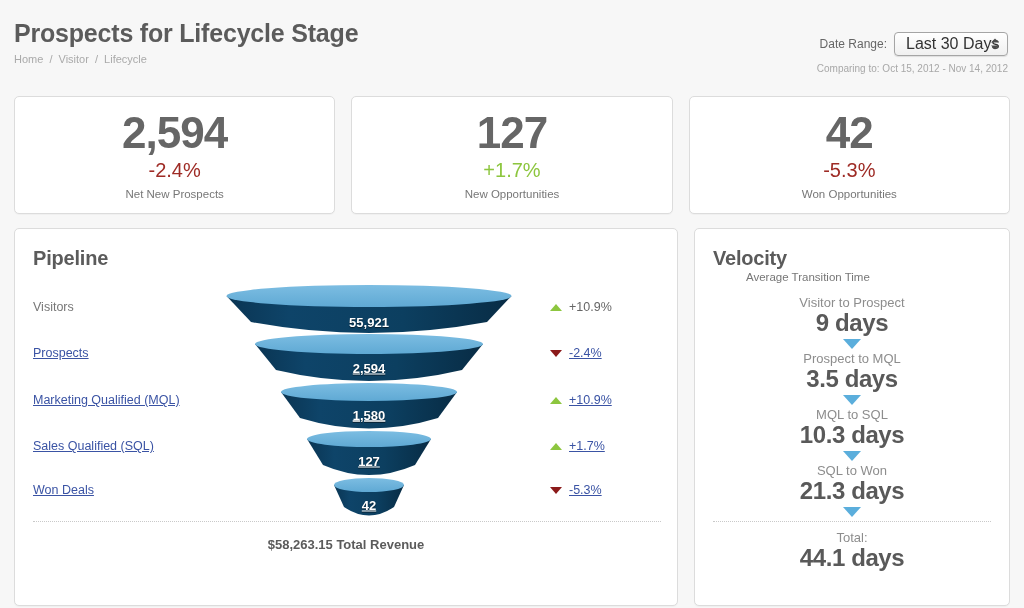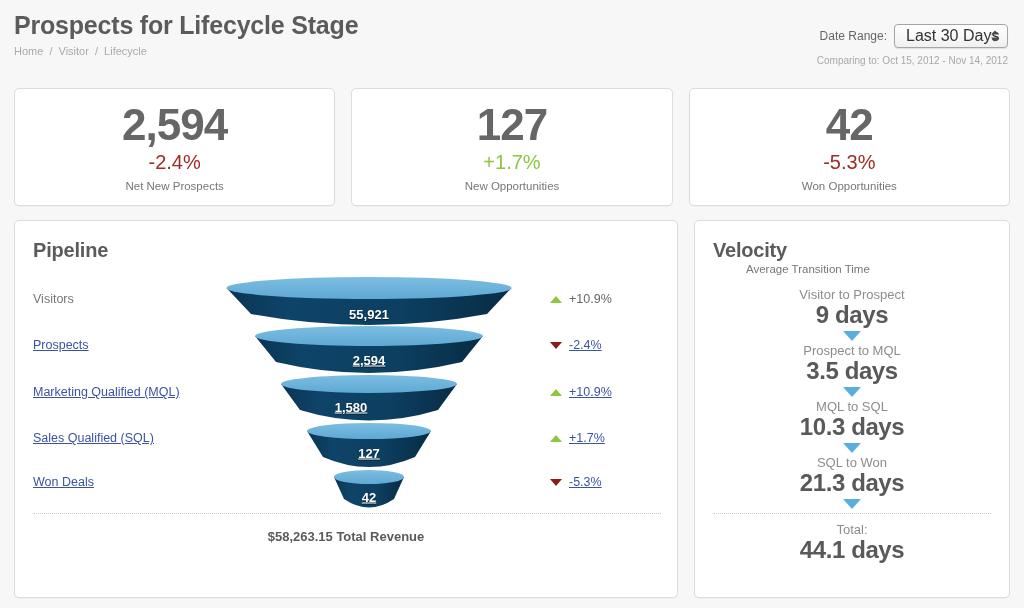--- a/index.html
+++ b/index.html
@@ -5,21 +5,21 @@
   * { box-sizing: border-box; margin: 0; padding: 0; }
   html, body {
     width: 1024px; height: 608px;
     background: #f7f7f7;
     font-family: "Liberation Sans", sans-serif;
     color: #555;
     overflow: hidden;
   }
 
   
-  .header { position: relative; height: 88px; padding: 10px 0 0 14px; }
+  .header { position: relative; height: 88px; padding: 10px 0 0 14px; margin-top: 8px; }
   .page-title {
     font-size: 25px; font-weight: bold; color: #5b5b5b;
     letter-spacing: -0.2px; line-height: 1.25;
   }
   .breadcrumb { margin-top: 4px; font-size: 11px; color: #aaa; }
   .breadcrumb span { color: #aaa; }
   .breadcrumb .sep { margin: 0 3px; }
   .breadcrumb a { color: #aaa; text-decoration: none; }
 
   .daterange-wrap {
@@ -257,21 +257,21 @@
         </g>
 
         <g>
           <path d="M 115 203 L 185 203 L 175 225 Q 150 242 125 225 Z" fill="url(#bodyG)"></path>
           <ellipse cx="150" cy="203" rx="35" ry="7" fill="url(#capG)"></ellipse>
         </g>
       </svg>
 
       <div class="fval" style="left:336px; top:36px;">55,921</div>
       <div class="fval" style="left:336px; top:82px;"><a href="#">2,594</a></div>
-      <div class="fval" style="left:318px; top:129px;"><a href="#">1,580</a></div>
+      <div class="fval" style="left:336px; top:129px;text-decoration:underline;"><a href="#">1,580</a></div>
       <div class="fval" style="left:336px; top:175px;"><a href="#">127</a></div>
       <div class="fval" style="left:336px; top:219px;"><a href="#">42</a></div>
 
       <div class="stage-row" style="top:14px;">
         <div class="stage-label plain">Visitors</div>
         <div class="stage-delta">
           <span class="arrow up"></span>
           <span class="delta-text plain">+10.9%</span>
         </div>
       </div>

